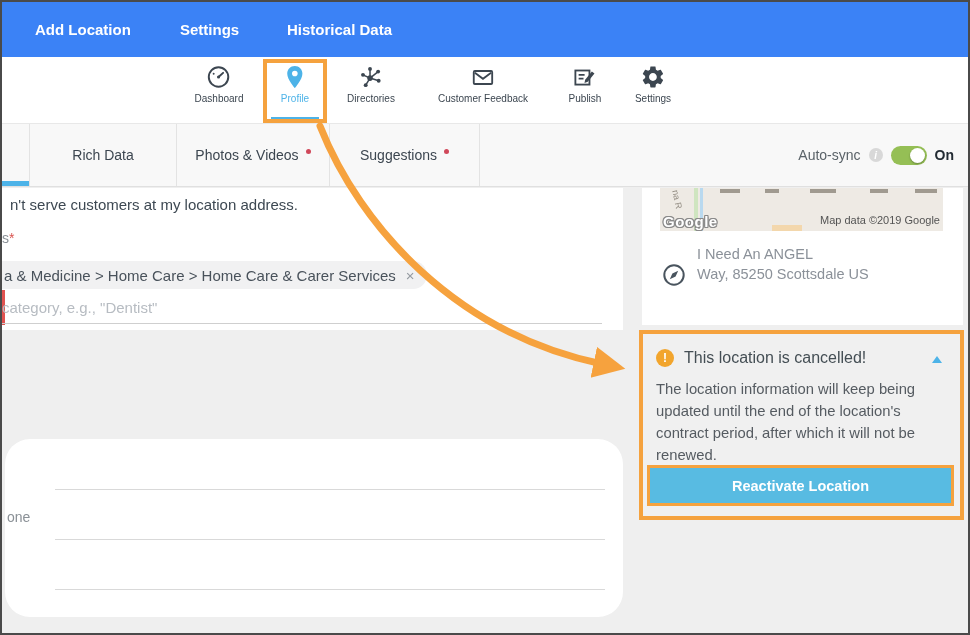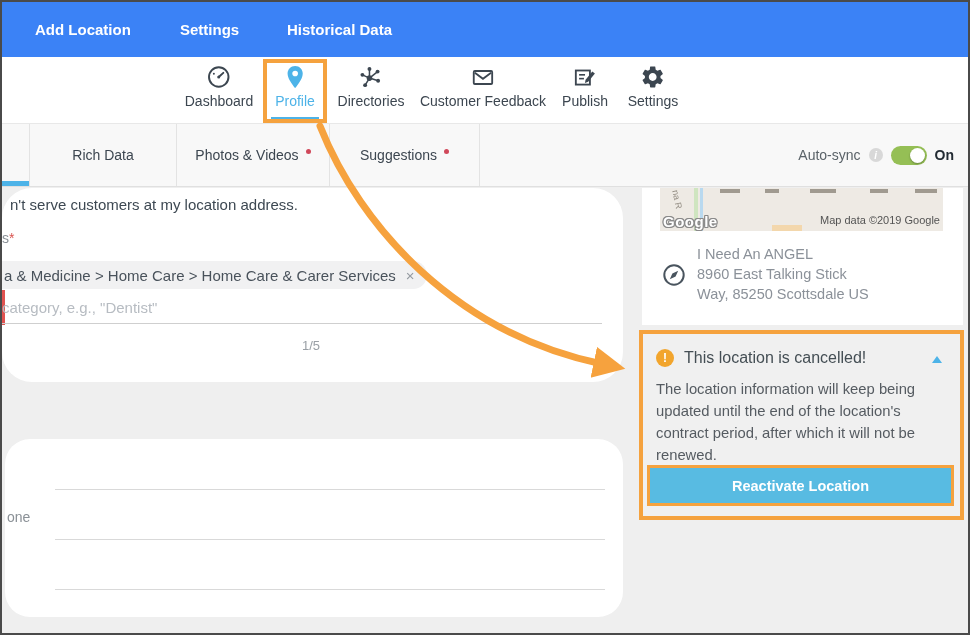--- a/index.html
+++ b/index.html
@@ -9,21 +9,21 @@
 
   
   .topbar { position:absolute; left:0; top:0; width:100%; height:55px; background:#3b82f6; z-index:5; }
   .topbar-item { position:absolute; top:19px; color:#fff; font-size:15px; font-weight:bold; cursor:pointer; }
 
   
   .navrow { position:absolute; left:0; top:55px; width:100%; height:67px; background:#fff;
             border-bottom:1px solid #e8e8e8; z-index:5; }
   .nav-item { position:absolute; top:7px; transform:translateX(-50%); display:flex; flex-direction:column;
               align-items:center; gap:3px; cursor:pointer; }
-  .nav-item .lbl { font-size:14px; color:#3c4650; white-space:nowrap; }
+  .nav-item .lbl { font-size:10px; color:#3c4650; white-space:nowrap; }
   .nav-item.active .lbl { color:#4DB3E8; }
   .nav-underline { position:absolute; left:269px; bottom:0; width:48px; height:6px; background:#4DB3E8; }
   .profile-box { position:absolute; left:261px; top:2px; width:64px; height:64px;
                  border:4px solid #F5A23E; z-index:10; pointer-events:none; }
 
   
   .tabrow { position:absolute; left:0; top:122px; width:100%; height:63px; background:#f8f8f8;
             border-bottom:1px solid #e0e0e0; z-index:4; }
   .tab { position:absolute; top:0; height:62px; display:flex; align-items:center; justify-content:center;
          border-right:1px solid #e3e3e3; font-size:14px; color:#3c4650; cursor:pointer; }
@@ -36,21 +36,21 @@
   .info-circle { width:14px; height:14px; border-radius:50%; background:#d8d8d8; color:#fff;
                  font-size:10px; font-weight:bold; font-style:italic; display:flex; align-items:center;
                  justify-content:center; cursor:pointer; }
   .toggle { position:relative; width:36px; height:19px; border-radius:10px; background:#95BF55; cursor:pointer; }
   .toggle .knob { position:absolute; right:2px; top:2px; width:15px; height:15px; border-radius:50%;
                   background:#fff; box-shadow:0 1px 2px rgba(0,0,0,.3); }
   .as-state { font-size:14px; font-weight:bold; color:#222b33; }
 
   
   .card { position:absolute; background:#fff; }
-  .card-main { left:0; top:186px; width:621px; height:194px; overflow:hidden;border-radius:30px; }
+  .card-main { left:0; top:186px; width:621px; height:142px; overflow:hidden; }
   .stmt { position:absolute; left:8px; top:8px; font-size:15px; color:#3d4852; }
   .lblfrag { position:absolute; left:0; top:42px; font-size:14px; color:#8a9096; }
   .req { color:#d9534f; }
   .chip { position:absolute; left:-14px; top:73px; height:28px; border-radius:15px; background:#f1f1f2;
           display:flex; align-items:center; padding:0 12px 0 16px; font-size:15px; color:#49525b; white-space:nowrap; }
   .chip .x { margin-left:10px; color:#949aa0; font-size:15px; cursor:pointer; }
   .cat-placeholder { position:absolute; left:0; top:111px; font-size:15px; color:#b7bcc2; }
   .cat-underline { position:absolute; left:0; top:135px; width:600px; height:1px; background:#cfcfcf; }
   .counter { position:absolute; left:300px; top:150px; width:300px; 
              font-size:13px; color:#9aa0a6; }
@@ -233,21 +233,20 @@
       <div class="tan-patch"></div>
       <div class="glogo">Google</div>
       <div class="gattr">Map data ©2019 Google</div>
     </div>
     <svg class="compass" width="24" height="24" viewBox="0 0 24 24">
       <circle cx="12" cy="12" r="9.7" fill="none" stroke="#49545e" stroke-width="2"></circle>
       <path d="M16.2 7.8l-2.6 5.6-5.8 2.8 2.6-5.6z" fill="#49545e"></path>
     </svg>
     <div class="addr">
       <div>I Need An ANGEL</div>
-      <div>8960 East Talking Stick</div>
       <div>Way, 85250 Scottsdale US</div>
     </div>
   </div>
 
   <div class="cancelled">
     <div class="warn-ic">!</div>
     <div class="c-title">This location is cancelled!</div>
     <div class="caret-up"></div>
     <div class="c-body">The location information will keep being updated until the end of the location's contract period, after which it will not be renewed.</div>
     <div class="btn-frame">

